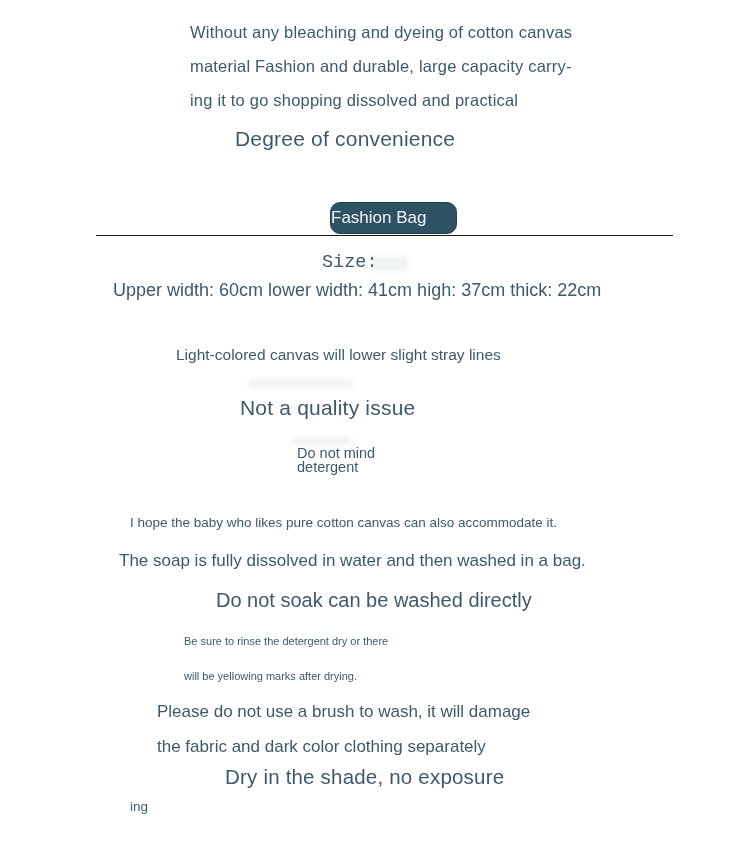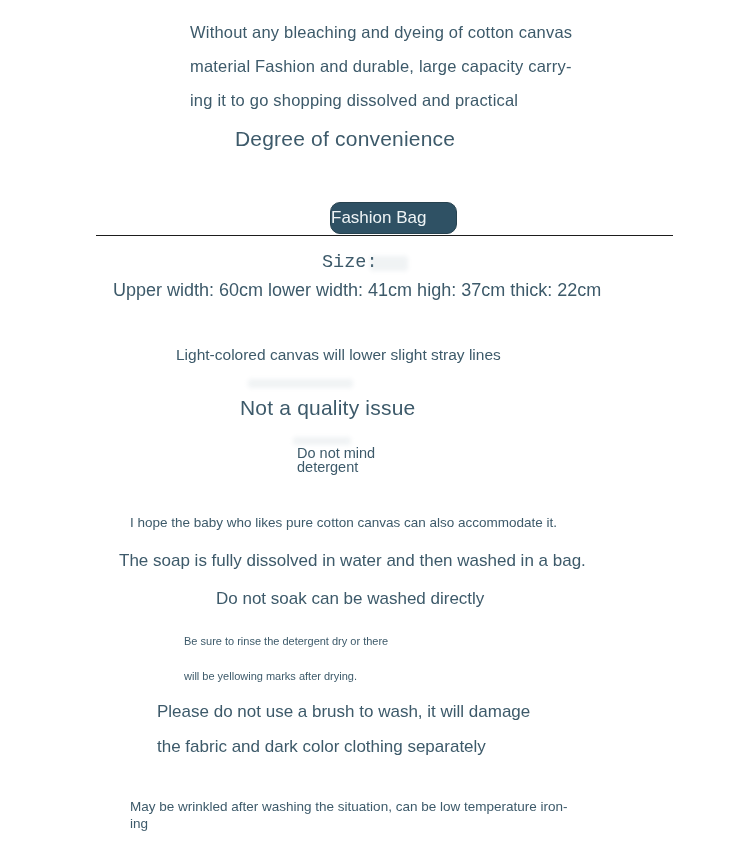--- a/index.html
+++ b/index.html
@@ -58,21 +58,21 @@
   .stray-note   { left: 176px; top: 346px; font-size: 15.5px; }
 
   .shoot-note {
     left: 297px; top: 446px;
     font-size: 14.5px;
     line-height: 14px;
   }
 
   .hope-line { left: 130px; top: 515px; font-size: 13.5px; }
   .soap-line { left: 113px; top: 551px; font-size: 17px; margin-left: 6px; }
-  .soak-line { left: 216px; top: 589px; font-size: 17px; }
+  .soak-line { left: 216px; top: 589px; font-size: 20px; }
 
   .rinse-block { left: 184px; top: 624px; font-size: 11px; line-height: 34.5px; }
   .brush-block { left: 157px; top: 694px; font-size: 17px; line-height: 35px; }
 
   .iron-block { left: 130px; top: 799px; font-size: 13.5px; line-height: 16.5px; }
 
   
   .ghost {
     background: #aebec6;
     opacity: 0.18;
@@ -127,19 +127,19 @@
   <div class="abs rinse-block">
     <div>Be sure to rinse the detergent dry or there</div>
     <div>will be yellowing marks after drying.</div>
   </div>
 
   <div class="abs brush-block">
     <div>Please do not use a brush to wash, it will damage</div>
     <div>the fabric and dark color clothing separately</div>
   </div>
 
+  <div class="abs h-dry">Dry in the shade, no exposure</div>
 
   <div class="abs iron-block">
-    <div>May be wrinkled after washing the situation, can be low temperature iron-</div>
     <div>ing</div>
   </div>
 
 </div>
 
 </body></html>

